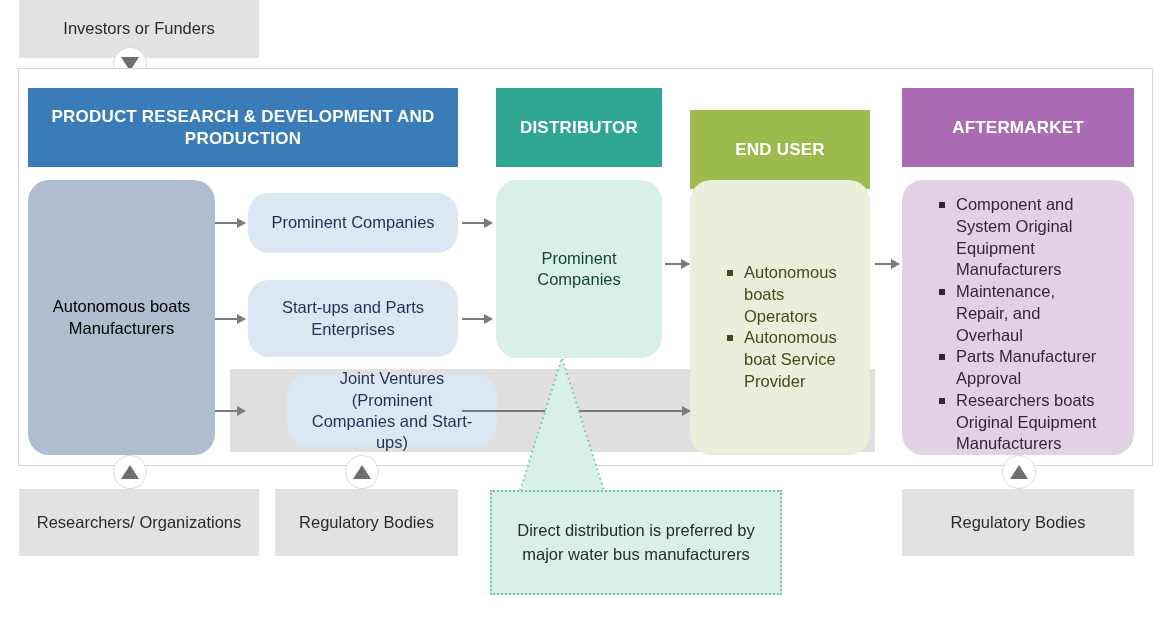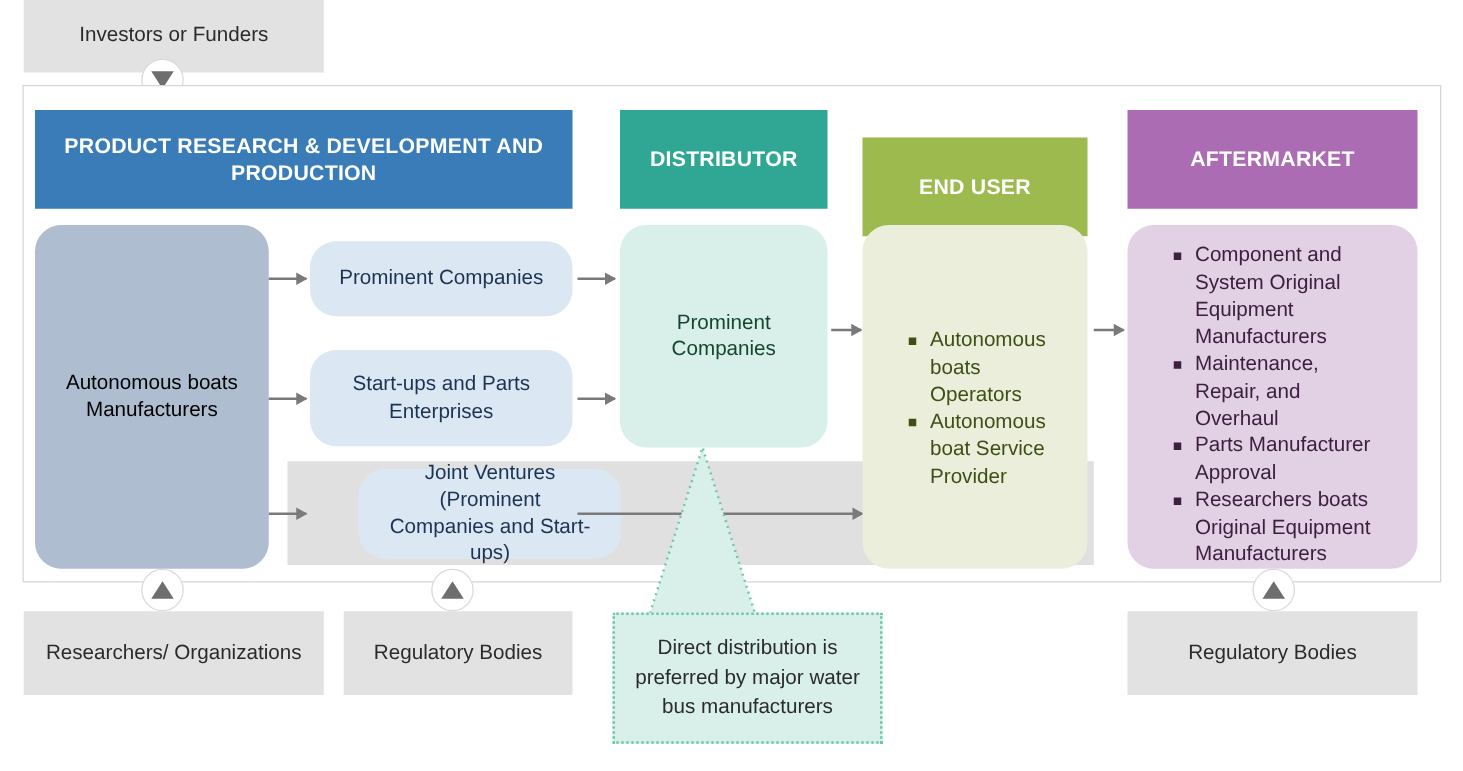--- a/index.html
+++ b/index.html
@@ -247,18 +247,18 @@
   </div>
   <div class="abs chip" id="chip-regulatory-right" style="left:902px; top:489px; width:232px; height:67px;">
     <span>Regulatory Bodies</span>
   </div>
 
   <div class="abs" id="callout-wrap" style="left:490px; top:355px; width:260px; height:250px;">
 
     <svg class="abs" style="left:0px; top:0px;" width="260" height="150">
       <polygon points="72,145 27,145 72,3 117,145" fill="#d8f0e9" stroke="#6fc6ad" stroke-width="2" stroke-dasharray="1.5 3.5" stroke-linejoin="miter"></polygon>
     </svg>
-    <div class="abs" id="callout-box" style="left:0px; top:135px; width:216px; height:105px;">
+    <div class="abs" id="callout-box" style="left:0px; top:135px; width:292px; height:105px;">
       <span>Direct distribution is preferred by major water bus manufacturers</span>
     </div>
   </div>
 
 </div>
 
 </body></html>

